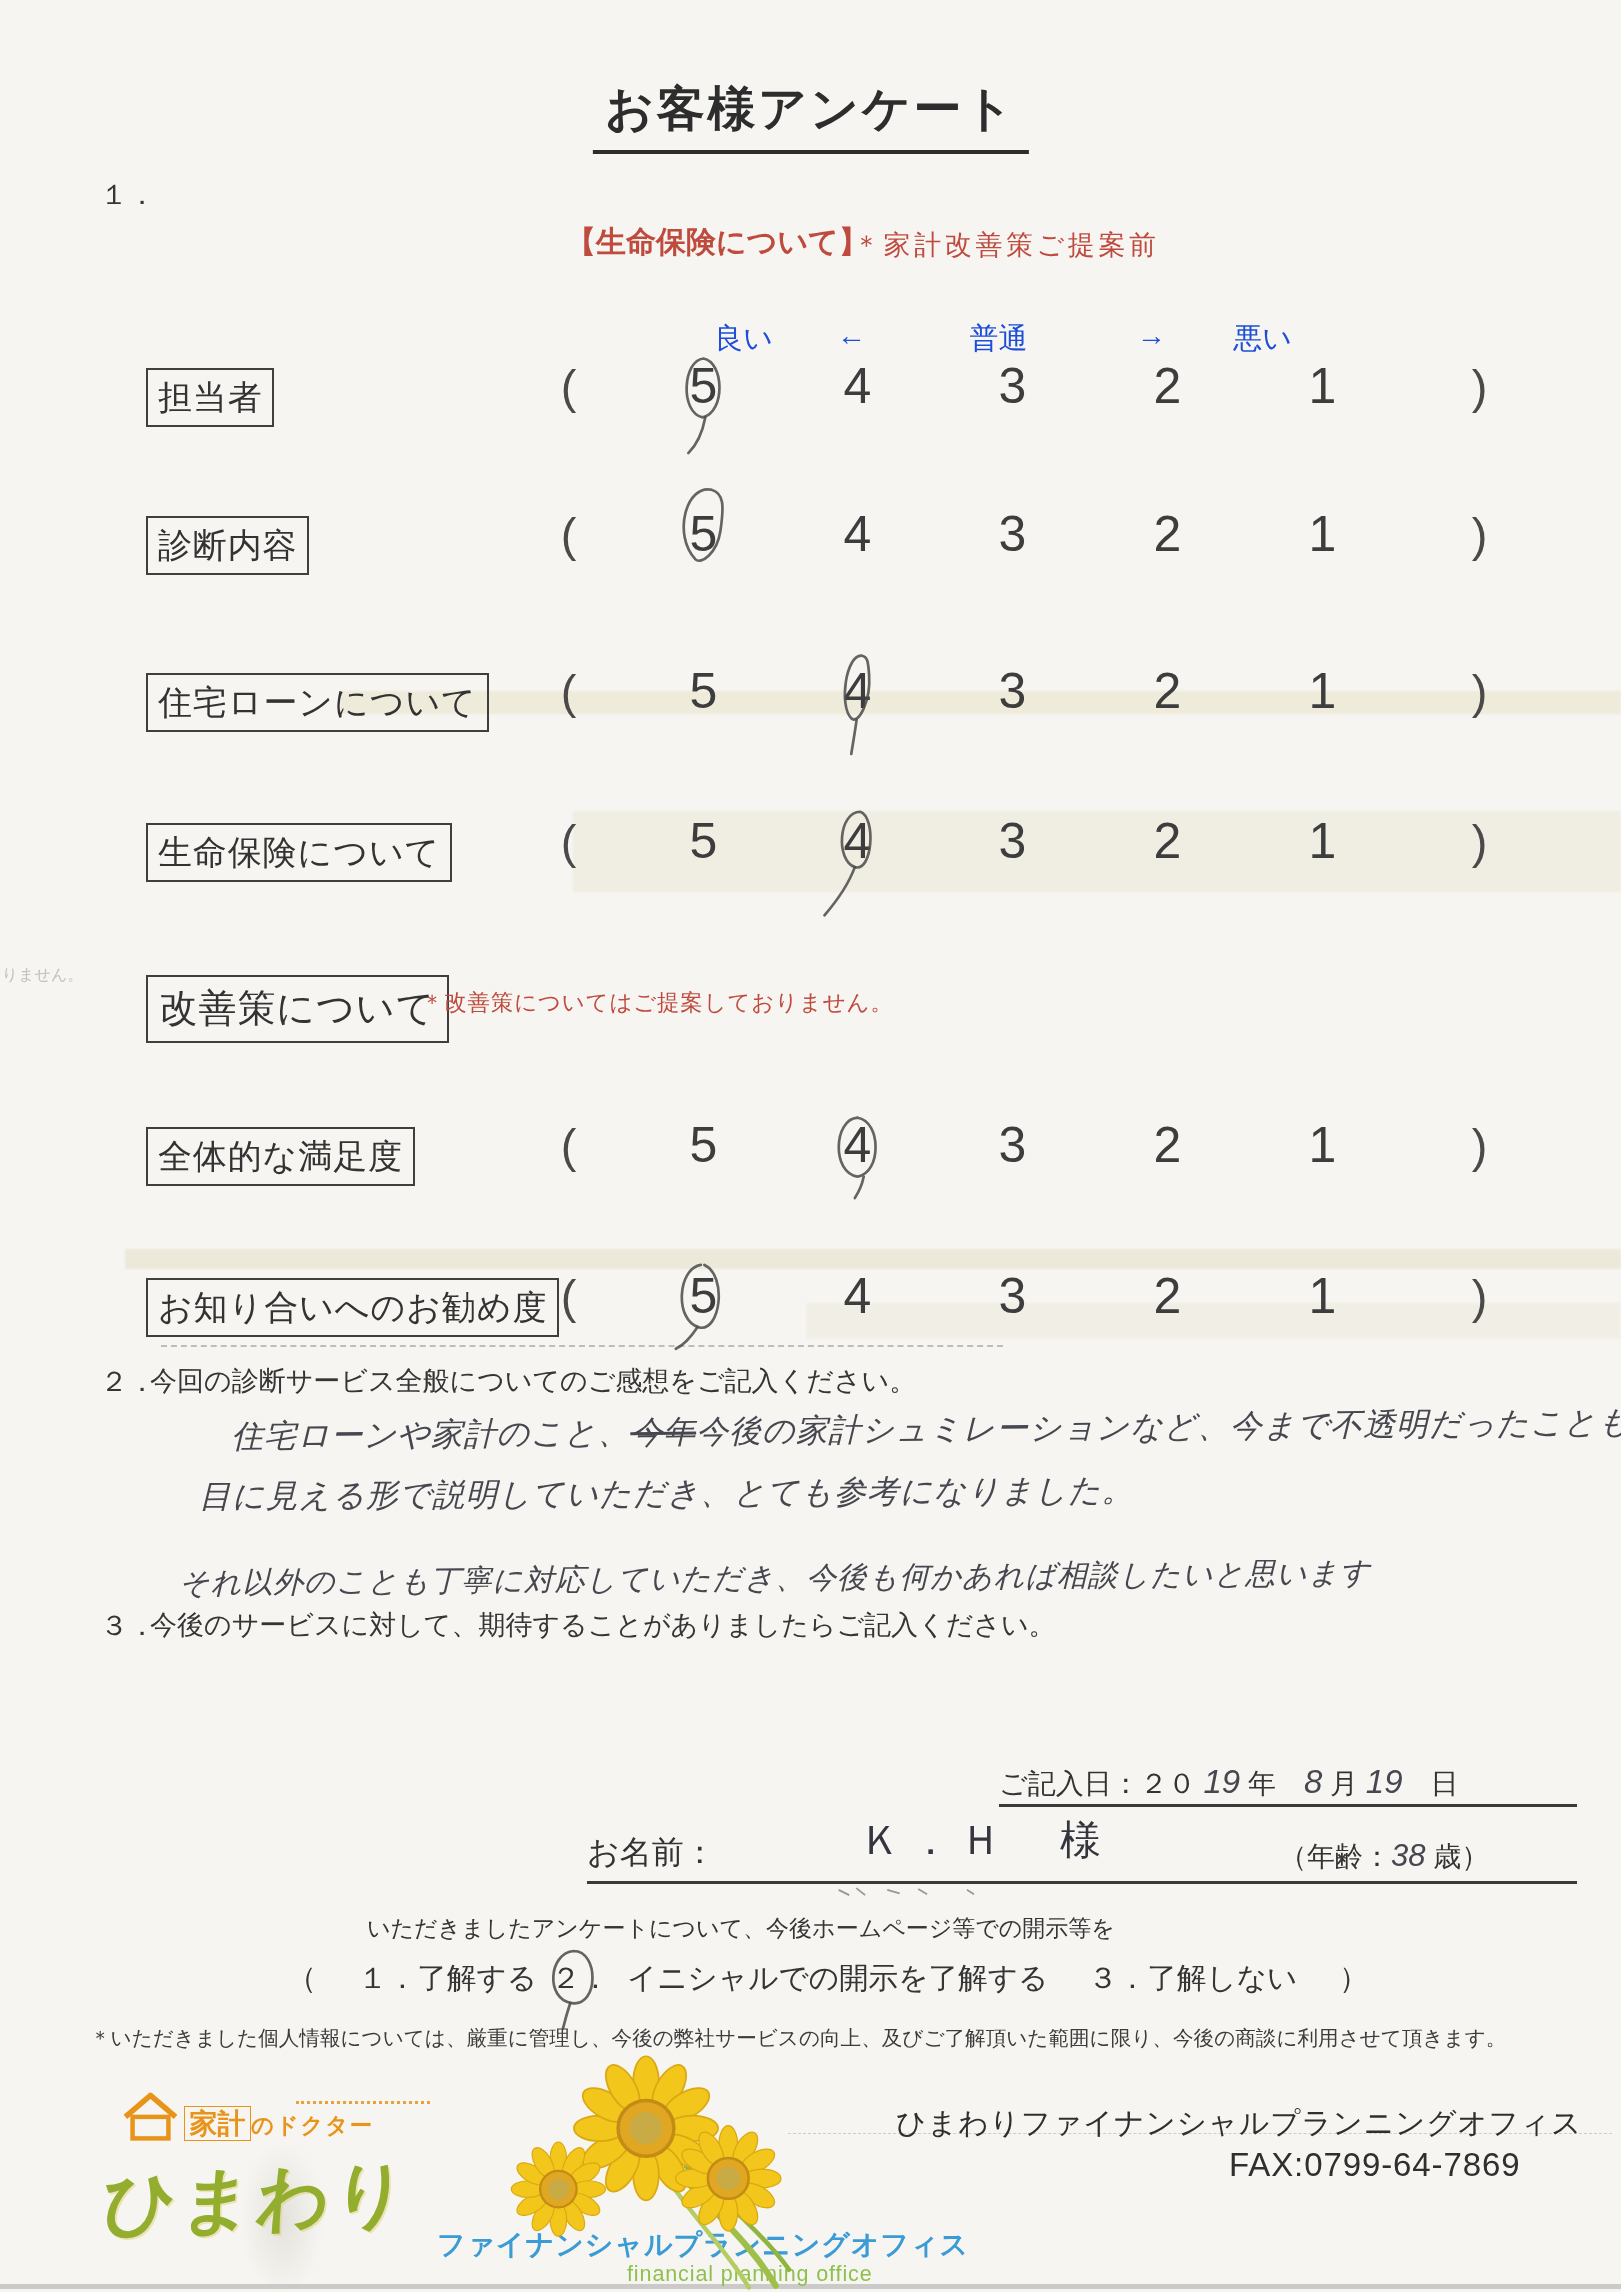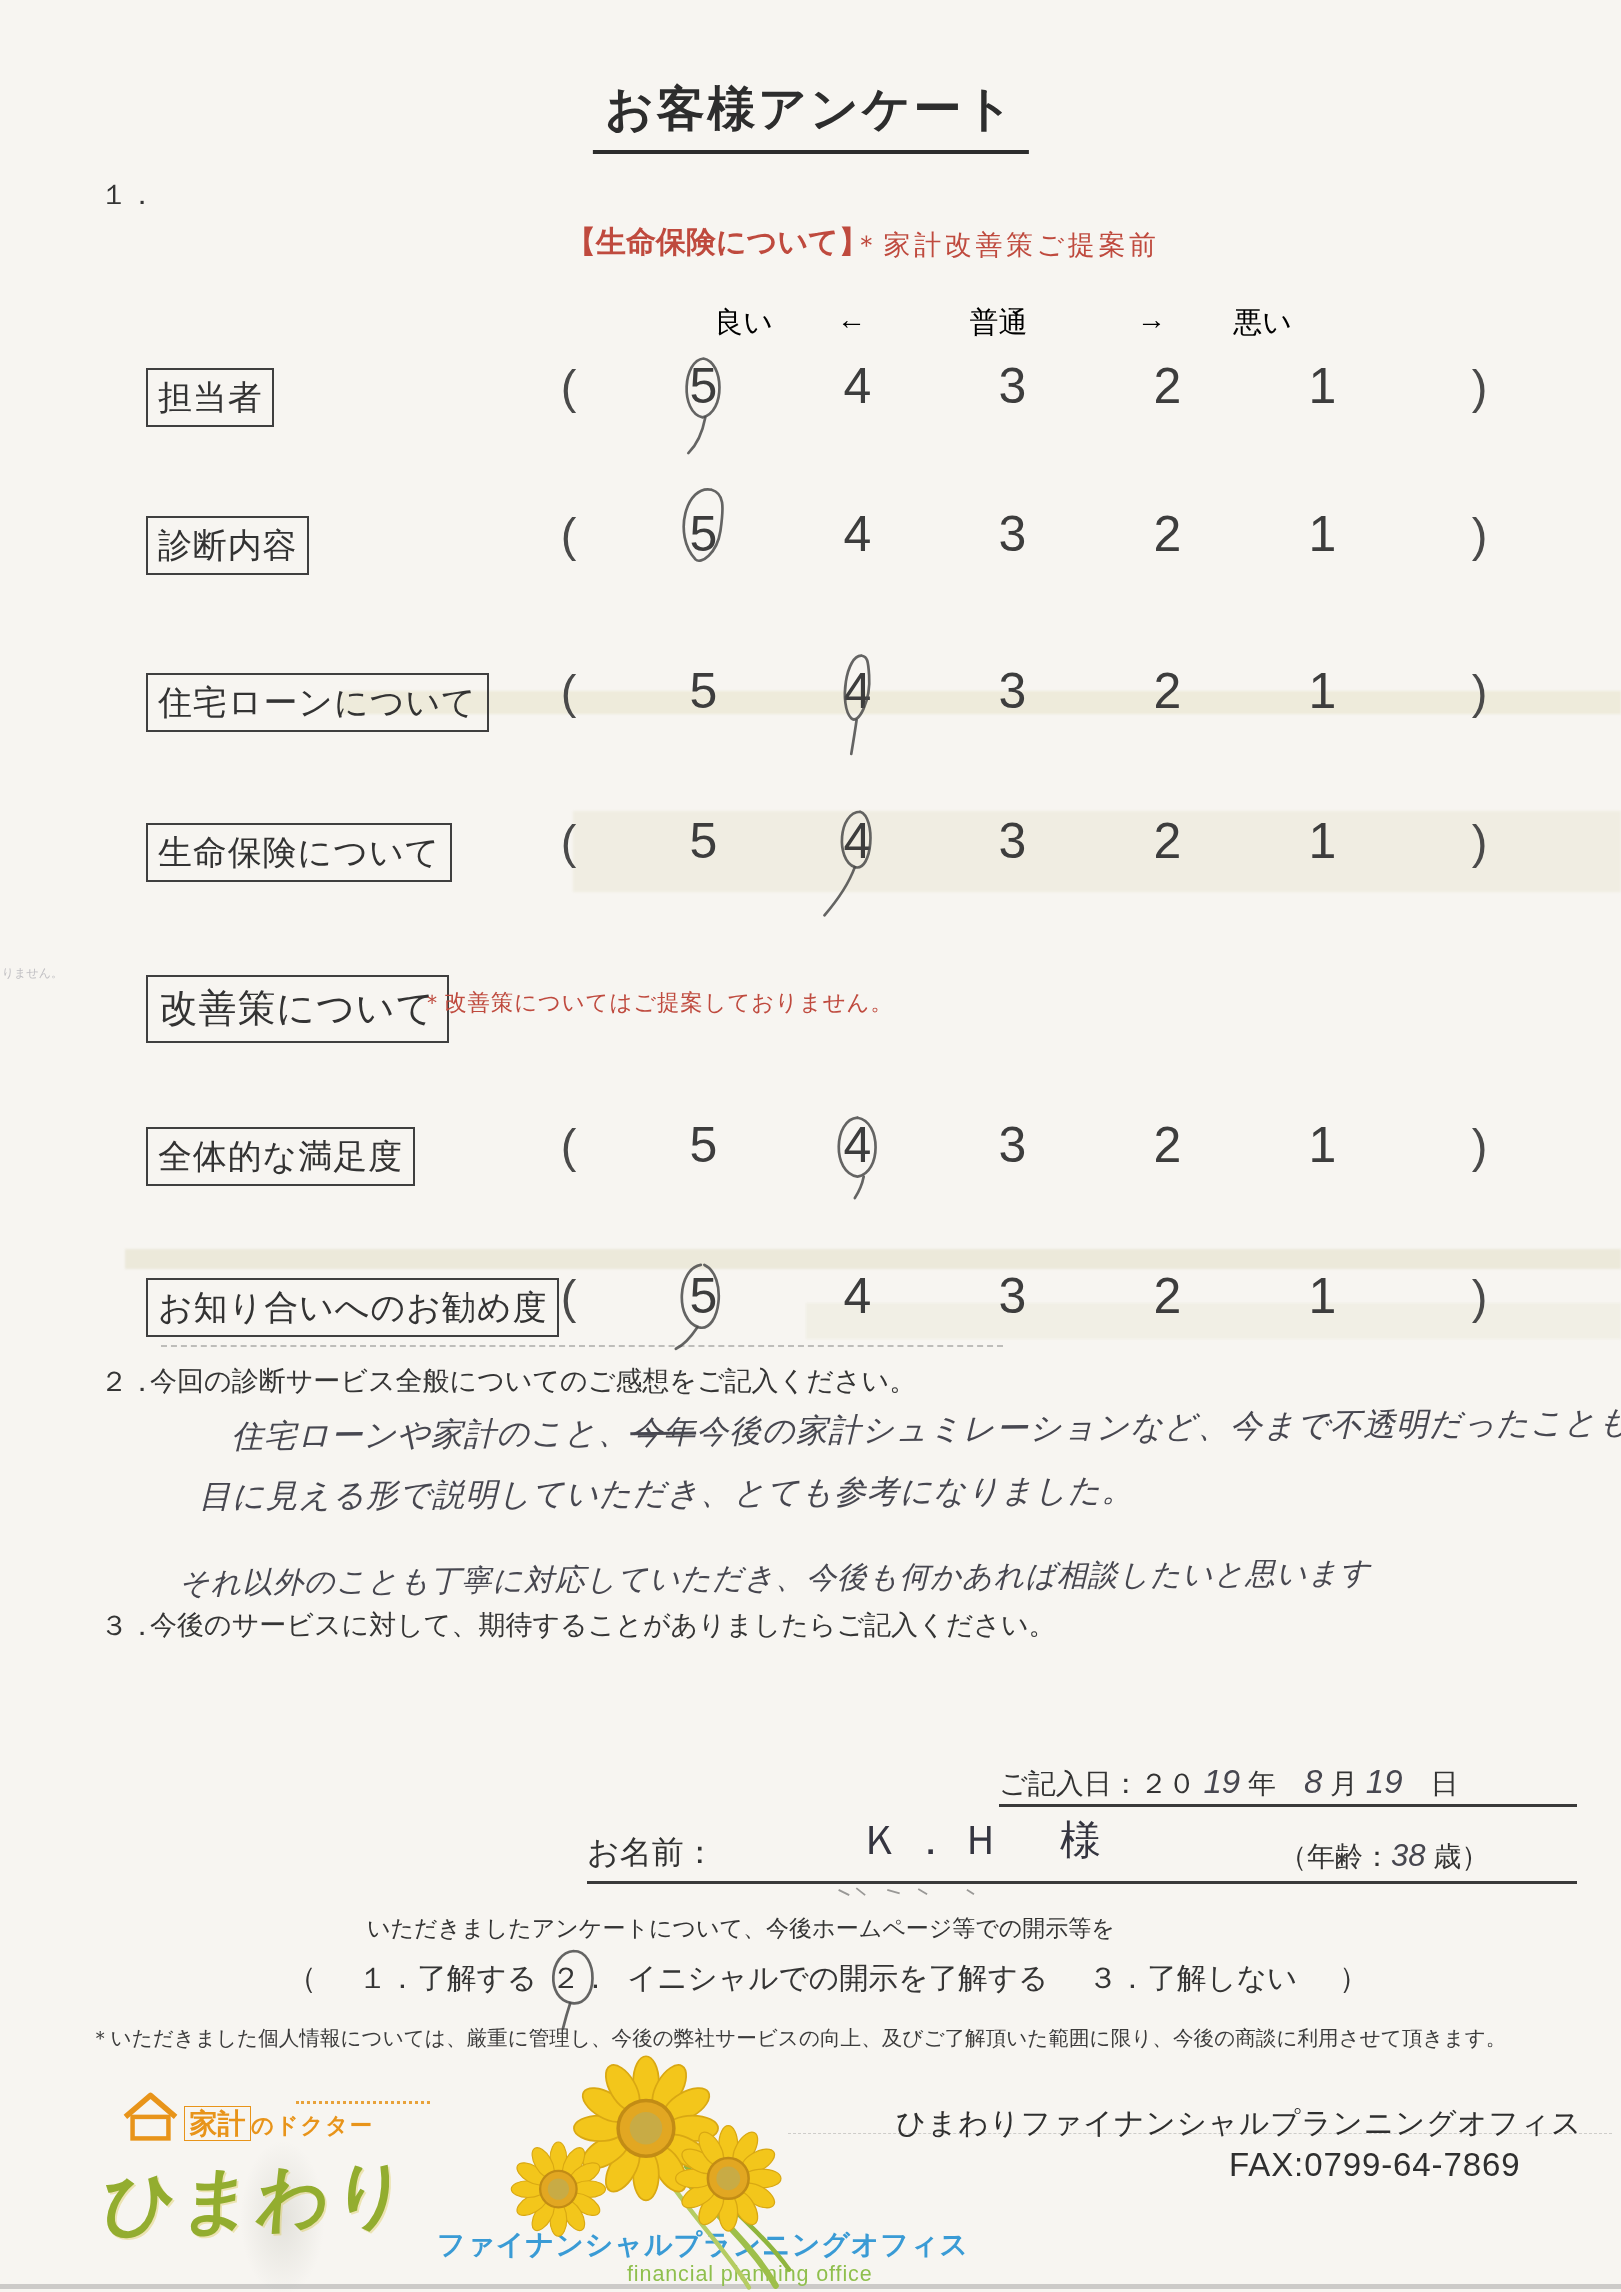--- a/index.html
+++ b/index.html
@@ -16,21 +16,21 @@
     padding:0 12.5px 9px 12.5px;border-bottom:4.5px solid #2d2d2d;white-space:nowrap;
   }
   
   .q-num{font-size:28px;color:#353535;}
   .q-text{font-size:27px;color:#353535;white-space:nowrap;}
   .q-text .paren-small{font-size:24px;}
   .red{color:#bf4a3e;}
   .red-header{font-size:30px;font-weight:bold;white-space:nowrap;}
   .red-note{font-size:27px;letter-spacing:3.6px;white-space:nowrap;}
   
-  .scale-head{top:303px;left:0;width:100%;height:41px;font-size:29px;color:#000000;}
+  .scale-head{top:319px;left:0;width:100%;height:41px;font-size:29px;color:#1d4ed8;}
   .scale-head span{position:absolute;width:81px;text-align:center;white-space:nowrap;}
   
   .rate-row{left:0;width:100%;height:72px;}
   .label-box{
     position:absolute;left:146px;top:8px;
     border:2.7px solid #3f3f3f;padding:4.5px 9.9px;
     font-size:34px;color:#333;letter-spacing:0.9px;white-space:nowrap;background:transparent;
   }
   .label-box.big{font-size:38px;padding:6.3px 11.6px;}
   .cell{position:absolute;top:-1.8px;width:81px;height:57px;text-align:center;
@@ -68,21 +68,21 @@
     transform:skewX(-6deg) rotate(-2deg);letter-spacing:2.7px;
     text-shadow:1.8px 1.8px 0 rgba(216,196,60,.35);
   }
   .brand-sub{top:2226px;left:437px;font-size:28px;font-weight:bold;color:#3a9bd5;letter-spacing:0.9px;white-space:nowrap;}
   .brand-en{top:2262px;left:627px;font-size:21.5px;color:#8fbf4d;letter-spacing:0.9px;}
   .company{top:2103px;left:896px;font-size:29.6px;color:#2f2f2f;letter-spacing:0.9px;white-space:nowrap;}
   .fax{top:2146px;left:1229px;font-size:33px;color:#2f2f2f;letter-spacing:0.9px;}
   
   .stripe{position:absolute;filter:blur(0.9px);}
   .dashline{position:absolute;}
-  .bleed-text{top:965px;left:1.8px;font-size:12px;color:rgba(110,110,125,.4);}
+  .bleed-text{top:965px;left:1.8px;font-size:16px;color:rgba(110,110,125,.4);}
   .smudge{top:2140px;left:240px;width:85px;height:157px;border-radius:50%;
     background:radial-gradient(ellipse at center, rgba(175,175,163,.28), rgba(175,175,163,0) 70%);}
   .bottom-edge{top:2284px;left:0;width:100%;height:4.5px;background:rgba(150,150,150,.45);}
 </style>
 </head>
 <body>
 
 <div class="page">
 
   <div class="abs stripe" style="top:691px;left:340px;width:1281px;height:23px;background:rgba(214,210,160,.28);"></div>

